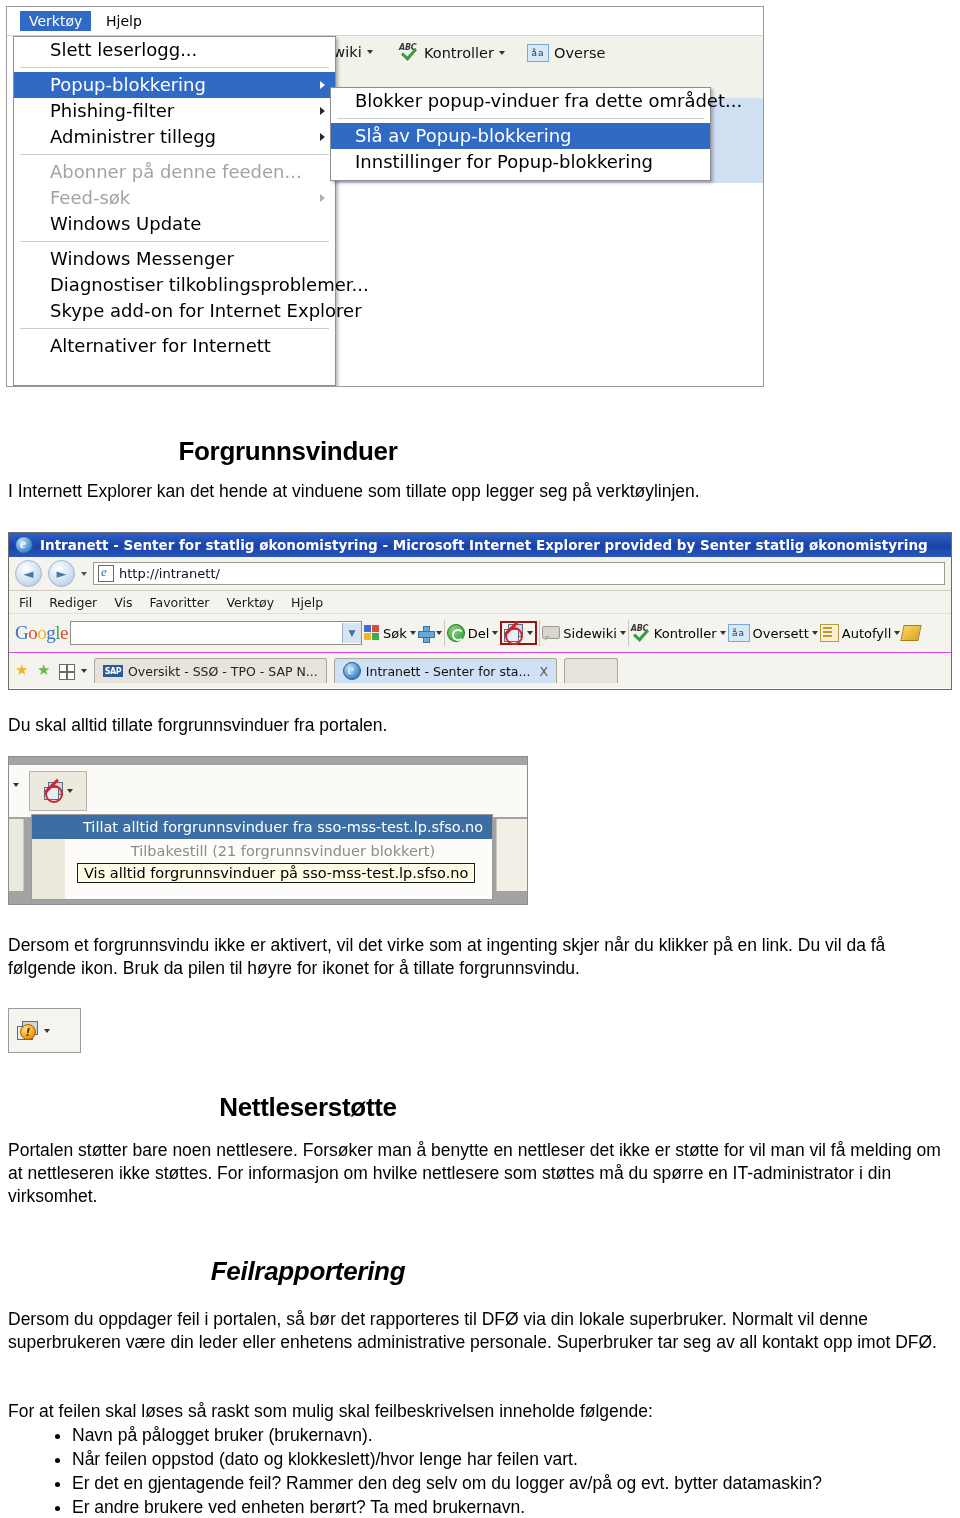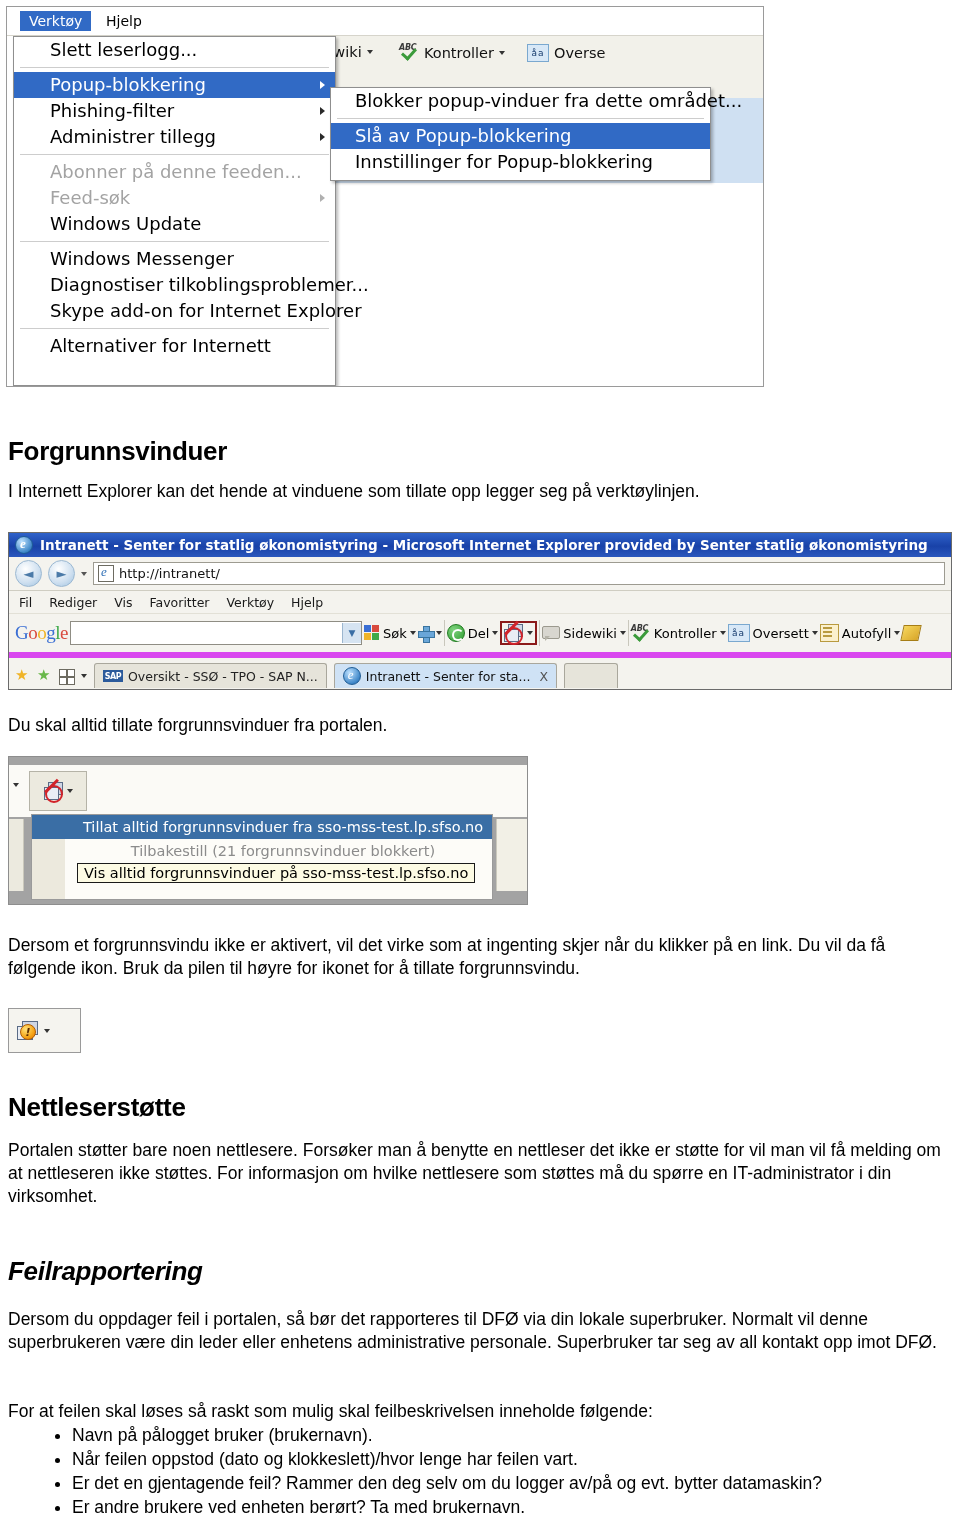--- a/index.html
+++ b/index.html
@@ -12,20 +12,21 @@
     position:relative;
   }
 
   
   .h1{
     font-size:26px;
     font-weight:bold;
     letter-spacing:-0.3px;
     margin:0;
     line-height:1.05;
+    text-align:center;
   }
   .h1.italic{font-style:italic;}
   .para{
     font-size:17.5px;
     line-height:1.31;
     margin:0;
   }
 
   
   .shot{position:absolute;background:#fff;}
@@ -116,21 +117,21 @@
   #fig-browser .urlbox{
     flex:1;height:21px;background:#fff;border:1px solid #9d9b91;
     display:flex;align-items:center;gap:5px;padding:0 4px;font-size:13px;color:#111;
   }
   #fig-browser .menurow{
     height:22px;background:#f4f3ee;display:flex;align-items:center;
     gap:17px;padding-left:10px;font-size:12.5px;color:#1a1a1a;
     border-bottom:1px solid #e2e0d6;
   }
   #fig-browser .gtoolbar{
-    height:38px;background:#f4f3ee;border-bottom:6px solid #d946ef;
+    height:38px;background:#f4f3ee;border-bottom:1px solid #d946ef;
     display:flex;align-items:center;padding:0 6px;gap:2px;font-size:13px;
   }
   #fig-browser .glogo{font-family:"Liberation Serif", serif;font-size:19px;letter-spacing:-.5px;}
   #fig-browser .gsearch{
     width:290px;height:22px;background:#fff;border:1px solid #8f8d84;
     display:flex;align-items:center;justify-content:flex-end;
   }
   #fig-browser .gsearch .dd{
     width:18px;height:20px;background:#d6e4f2;border-left:1px solid #9cb6cf;
     display:flex;align-items:center;justify-content:center;color:#3a6ea5;font-size:9px;

